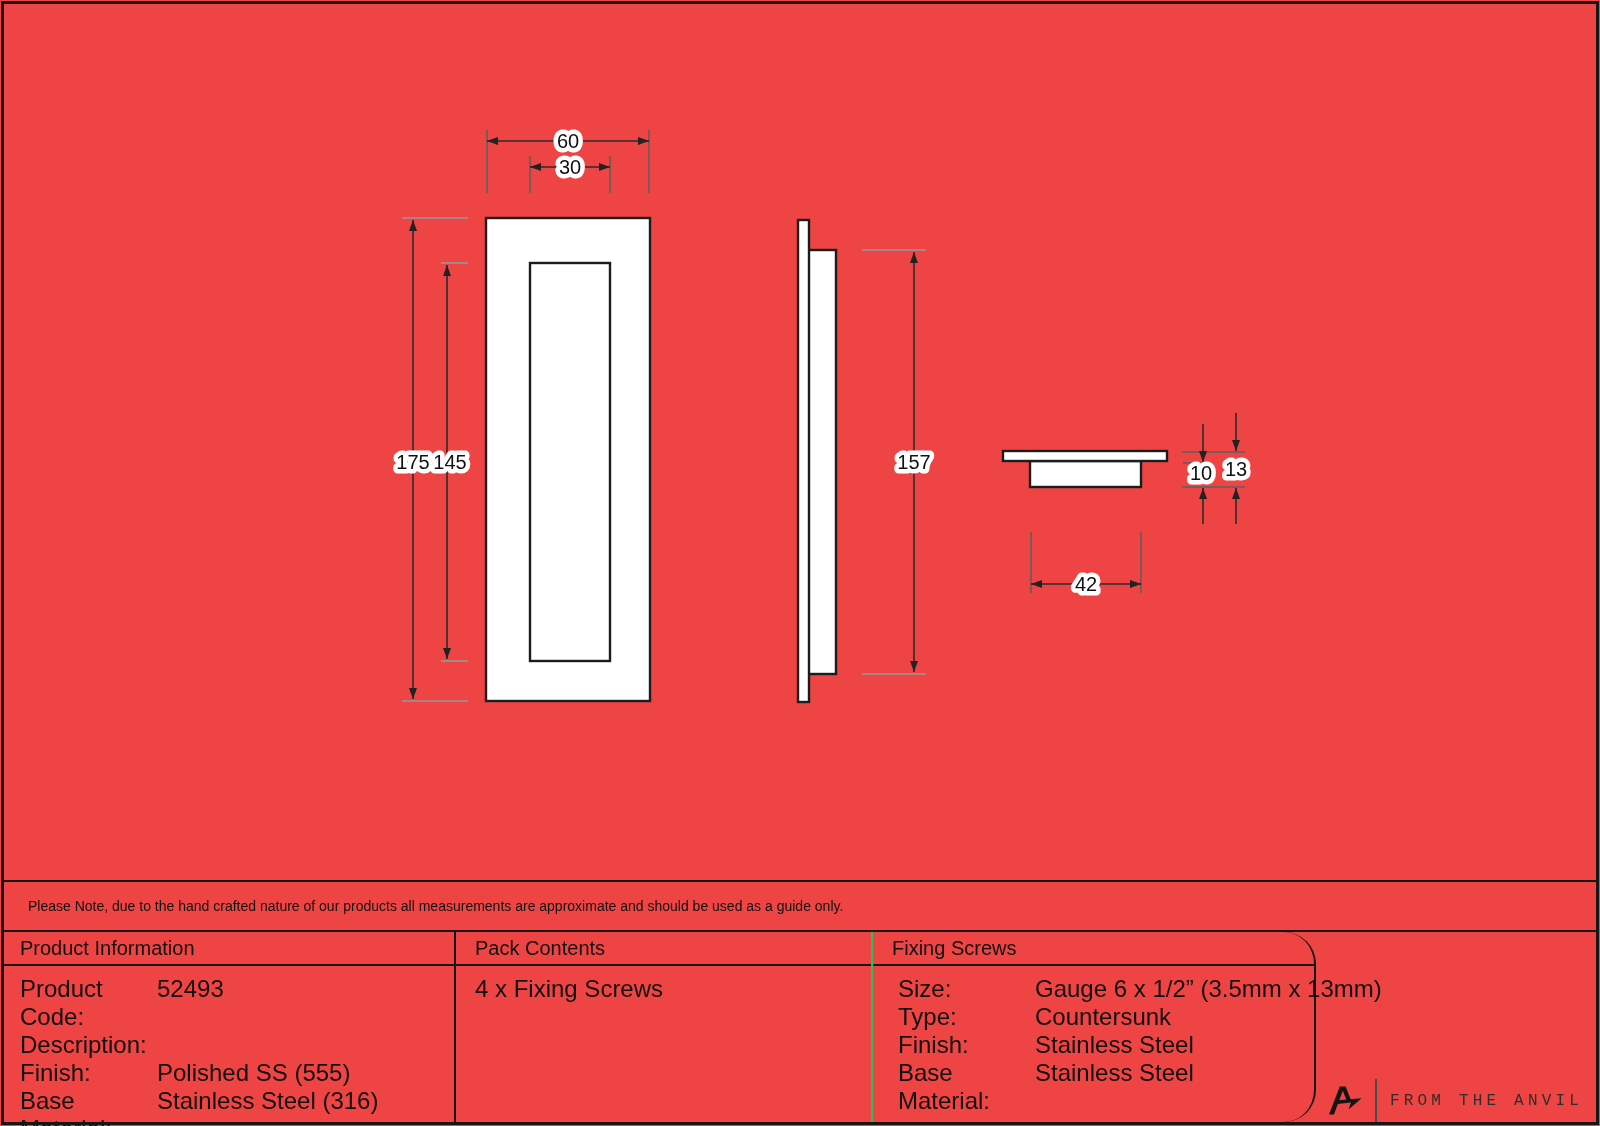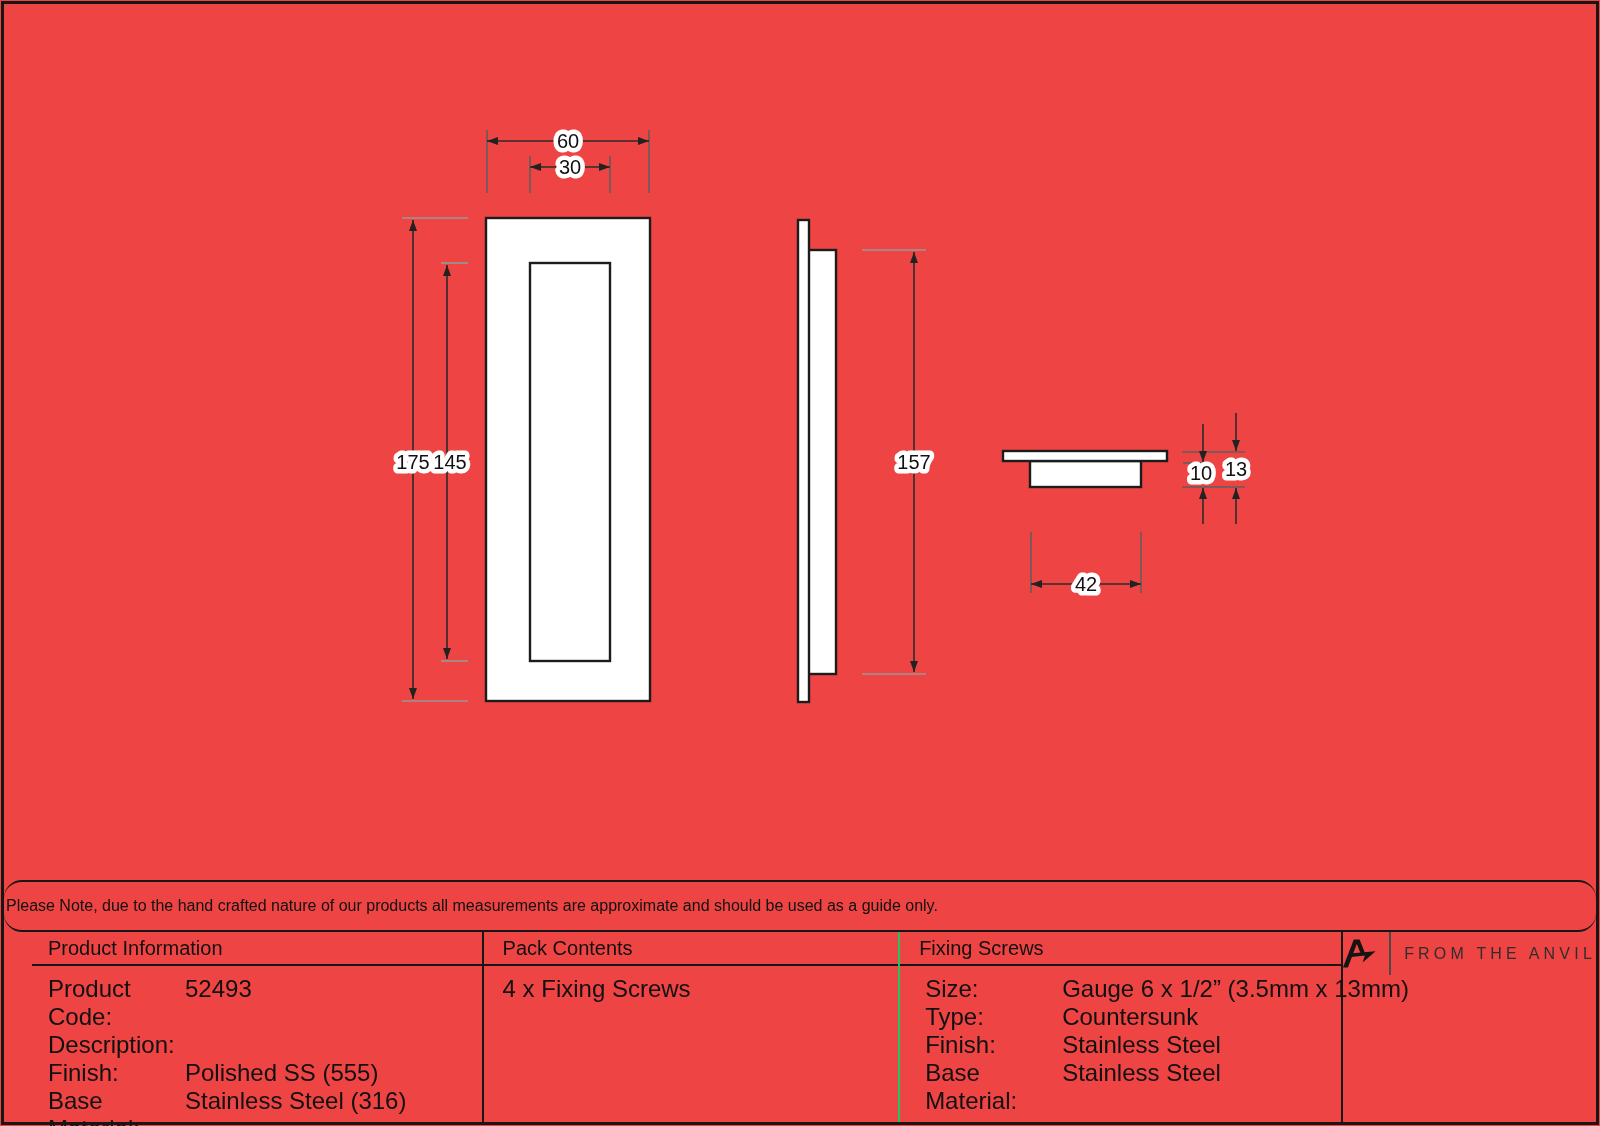--- a/index.html
+++ b/index.html
@@ -16,29 +16,29 @@
   .dimline{stroke:#2b2b2b; stroke-width:1.6; fill:none;}
   .witness{stroke:#979797; stroke-width:1.7; fill:none;}
   .witness-dark{stroke:#5f5f5f; stroke-width:1.6; fill:none;}
   .dim{font:20px "Liberation Sans", sans-serif; fill:#111;
        text-anchor:middle; dominant-baseline:central;
        paint-order:stroke; stroke:#ffffff; stroke-width:9px; stroke-linejoin:round;}
 
   
   .note-row{position:absolute; left:4px; right:4px; top:880px; height:52px;
     box-sizing:border-box; border-top:2px solid #161616; border-bottom:2px solid #161616;
-    display:flex; align-items:center; padding-left:2px; font-size:16px;border-radius:18px;}
+    display:flex; align-items:center; padding-left:24px; font-size:14px;}
 
   
   .spec-table{position:absolute; left:4px; right:4px; top:932px; bottom:4px; display:flex;}
   .col{box-sizing:border-box;}
-  .col-product{width:452px; border-right:2px solid #161616;margin-left:28px;}
+  .col-product{width:452px; border-right:2px solid #161616;}
   .col-pack{width:417px; border-right:2px solid #22c55e;}
-  .col-fixing{width:443px; border-right:2px solid #161616;}
-  .col-brand{flex:1; display:flex; align-items:flex-start; justify-content:center;}
+  .col-fixing{width:443px; border-right:2px solid #161616;border-radius:32px;}
+  .col-brand{flex:1; display:flex; align-items:flex-end; justify-content:center;font-family:Liberation Mono, monospace;}
   .col-header{height:34px; box-sizing:border-box; border-bottom:2px solid #161616;
     display:flex; align-items:center; padding-left:16px; font-size:20px;}
   .col-pack .col-header, .col-fixing .col-header{padding-left:19px;}
   .col-body{padding:9px 8px 0 16px; font-size:24px;}
   .col-pack .col-body, .col-fixing .col-body{padding-left:19px;}
   .col-fixing .col-body{padding-left:25px;}
   .kv-row{display:flex; line-height:28px;}
   .kv-label{width:137px; flex:none;}
   .kv-value{flex:1; white-space:nowrap;}
   .pack-item{line-height:28px;}

